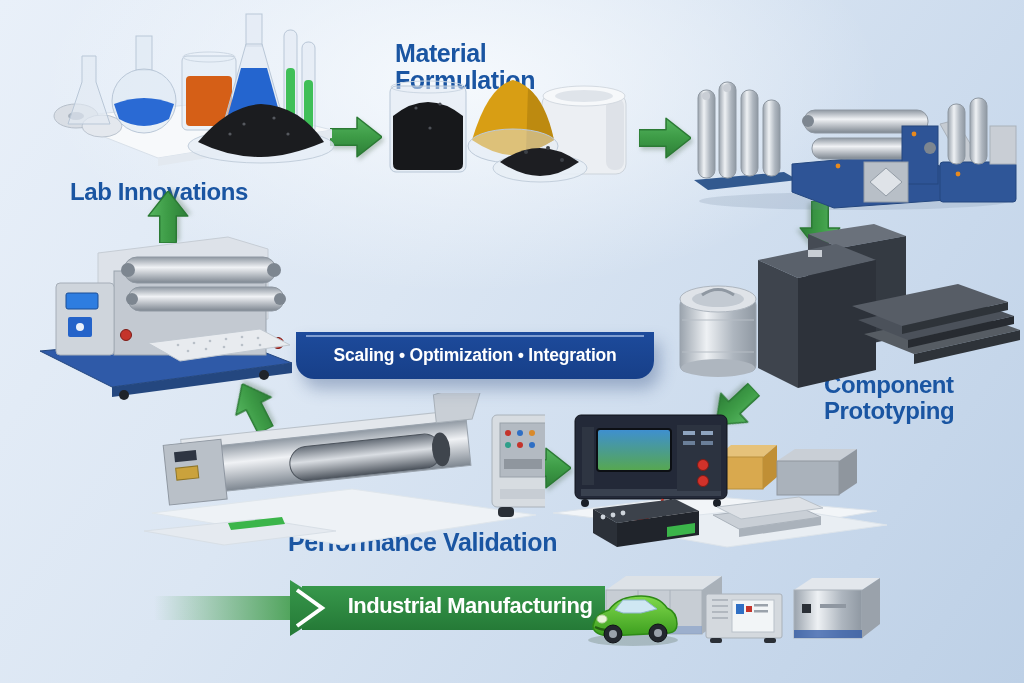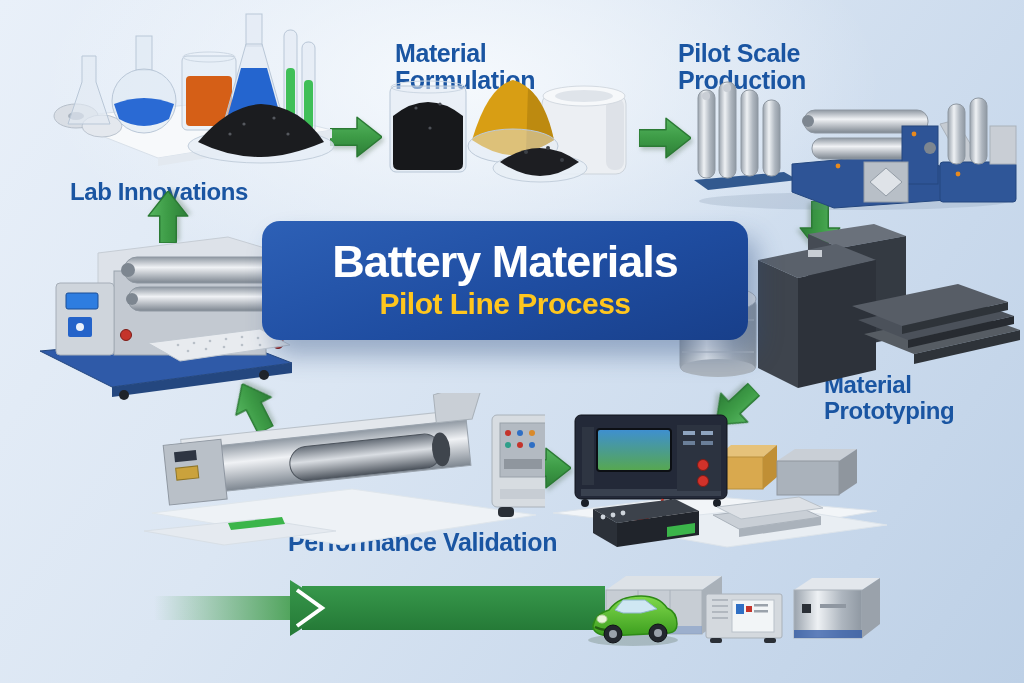--- a/index.html
+++ b/index.html
@@ -83,27 +83,25 @@
           <stop offset="1" stop-color="#3c9e1e"></stop>
       </linearGradient>
       <symbol id="arrow" viewBox="0 0 50 42">
         <polygon points="0,13 26,13 26,2 50,21 26,40 26,29 0,29" fill="url(#agrad)" stroke="#2b7a34" stroke-width="1.5" stroke-linejoin="round"></polygon>
       </symbol>
     </defs>
   </svg>
 
   <div class="stage-label" style="left:70px;top:164px;width:190px;font-size:24px;margin-top:15px;">Lab Innovations</div>
   <div class="stage-label" style="left:395px;top:40px;width:228px;font-size:25px;">Material Formulation</div>
-  <div class="stage-label" style="left:678px;top:40px;width:232px;font-size:25px;">Pilot Scale Production</div>
-  <div class="stage-label" style="left:824px;top:372px;width:150px;font-size:24px;text-align:left;">Material Prototyping</div>
+  <div class="stage-label" style="left:824px;top:372px;width:150px;font-size:24px;text-align:left;">Component Prototyping</div>
   <div class="stage-label" style="left:288px;top:529px;width:270px;font-size:25px;">Performance Validation</div>
 
-  <div class="title-box">
-    <div class="main-title">Battery Materials</div>
-    <div class="sub-title">Pilot Line Process</div>
+  <div class="tagline-box">
+    <div class="tagline">Scaling • Optimization • Integration</div>
   </div>
 
   <svg class="arrow" style="left:330px;top:115px;">
       <use href="#arrow"></use>
     </svg>
   <svg class="arrow" style="left:639px;top:116px;">
       <use href="#arrow"></use>
     </svg>
   <svg class="arrow" style="left:794px;top:205px;transform:rotate(90deg);">
       <use href="#arrow"></use>
@@ -376,20 +374,21 @@
         <circle cx="232" cy="122" r="1.3" fill="#b9c0c8"></circle>
     </g>
   </svg>
 
   <svg class="illus" style="left:150px;top:580px;z-index:6;" width="462" height="56" viewBox="0 0 462 56">
     <rect x="4" y="16" width="142" height="24" fill="url(#tailgrad)"></rect>
     <rect x="152" y="6" width="303" height="44" fill="url(#bgrad)"></rect>
     <polygon points="140,0 184,28 140,56" fill="url(#bgrad)"></polygon>
     <path d="M147,10 L172,28 L147,46" fill="none" stroke="#ffffff" stroke-width="4" stroke-linejoin="miter"></path>
   </svg>
+  <div class="banner-label">Industrial Manufacturing</div>
 
   <svg class="illus" style="left:598px;top:566px;z-index:7;" width="292" height="78" viewBox="0 0 292 78">
     <g>
       <polygon points="8,24 28,10 124,10 104,24" fill="#dde2e7"></polygon>
       <rect x="8" y="24" width="96" height="44" fill="#c7cdd4" stroke="#a9b1b9"></rect>
       <polygon points="104,24 124,10 124,54 104,68" fill="#a9b1b9"></polygon>
       <line x1="40" y1="24" x2="40" y2="68" stroke="#aab2bb"></line>
         <line x1="72" y1="24" x2="72" y2="68" stroke="#aab2bb"></line>
       <rect x="8" y="60" width="96" height="8" fill="#7f9bc8" opacity="0.6"></rect>
     </g>

